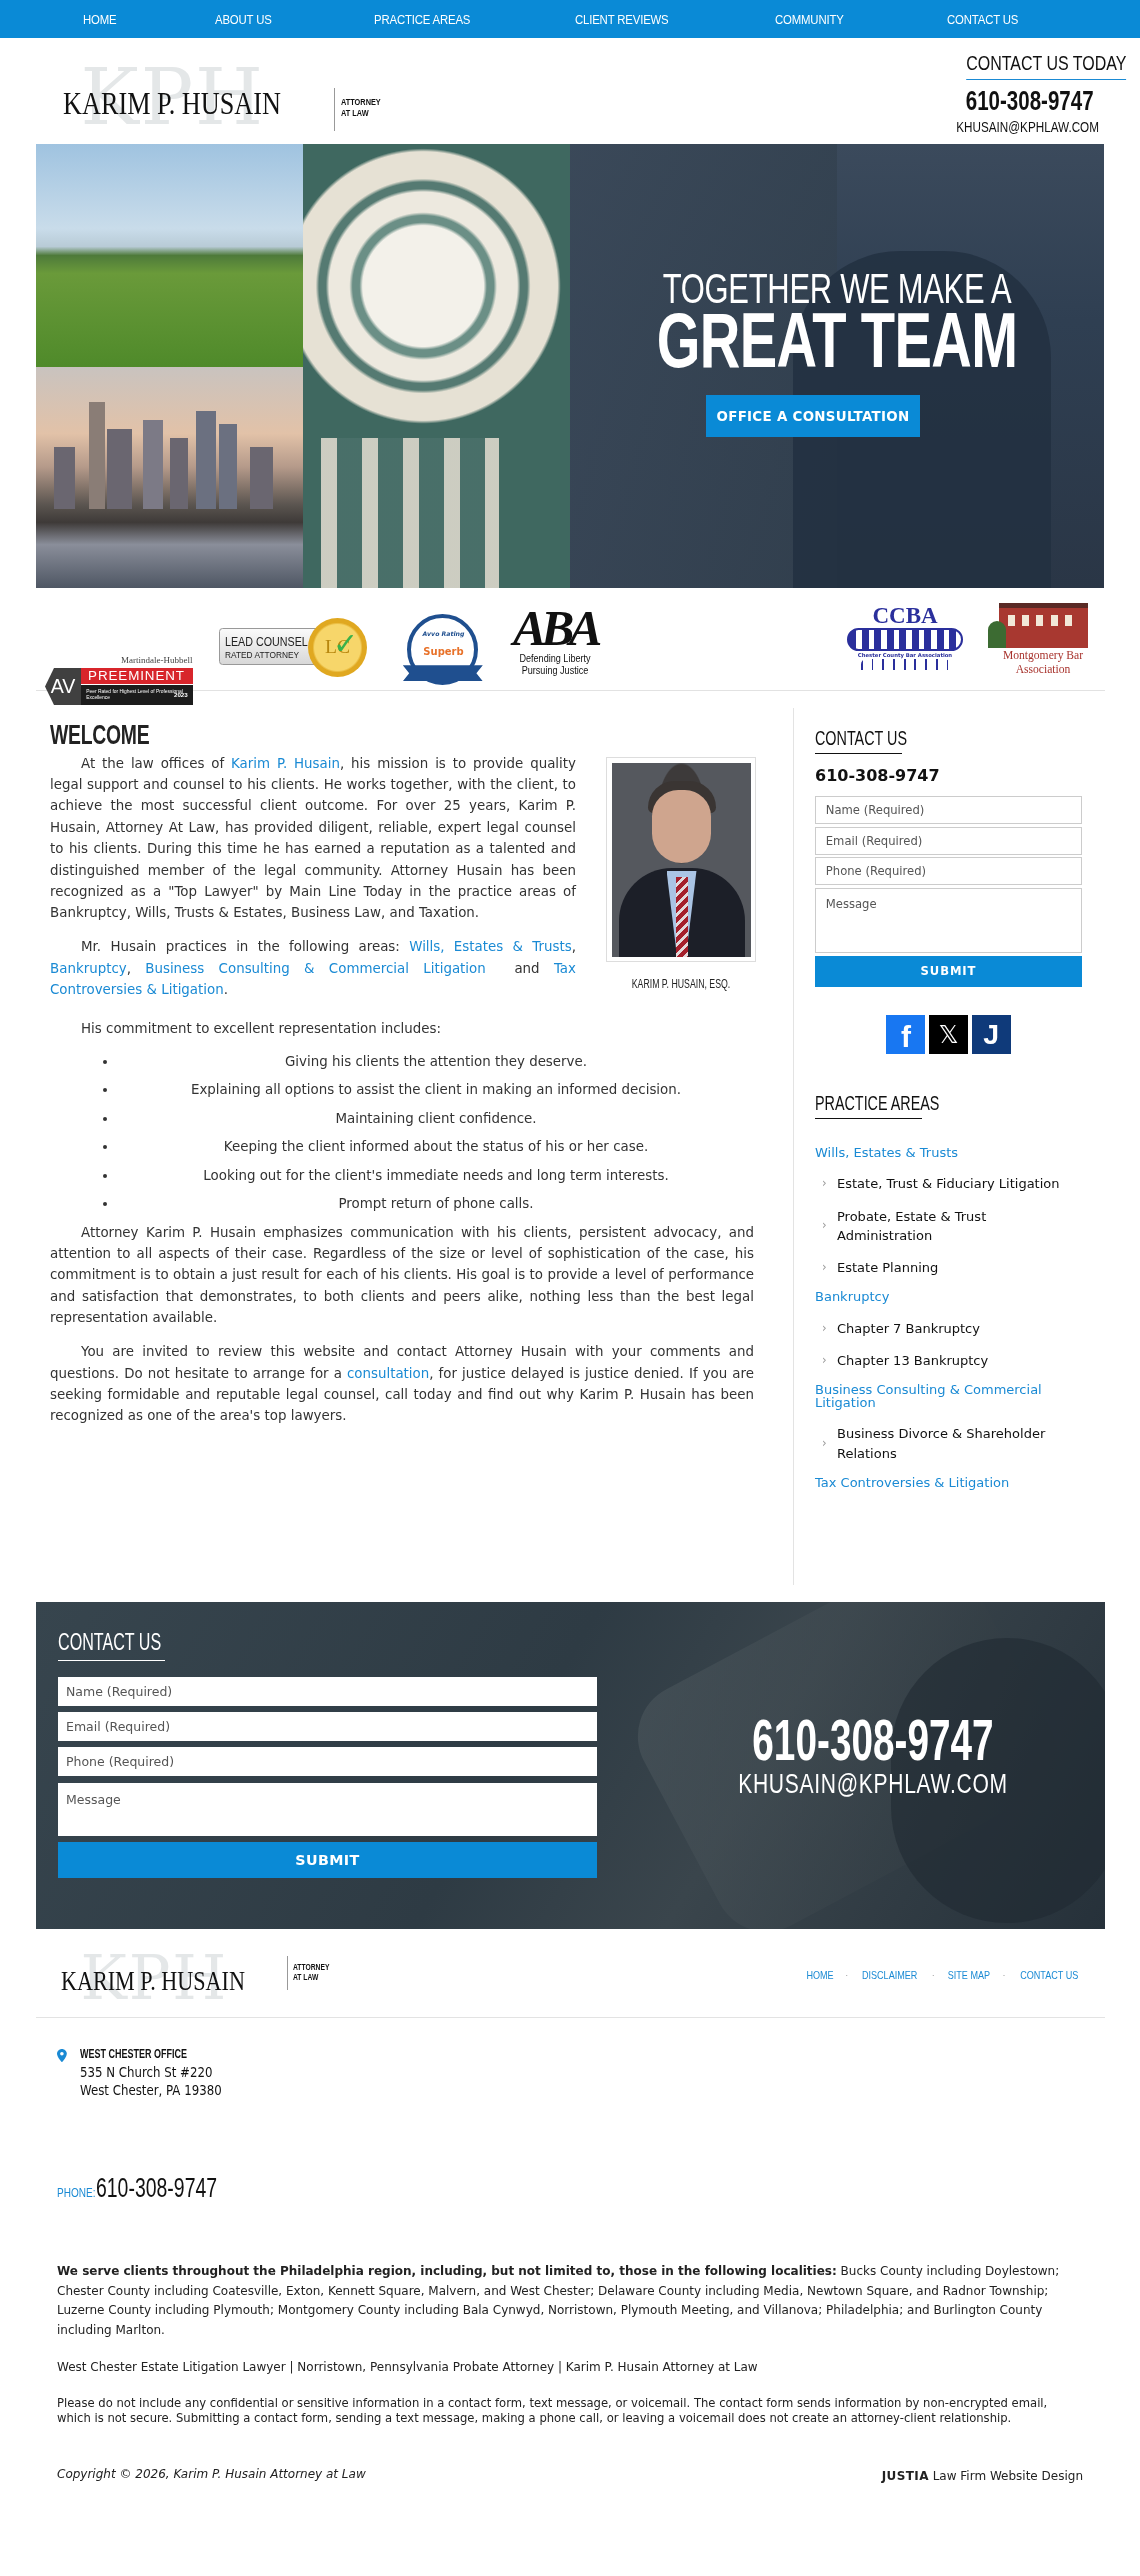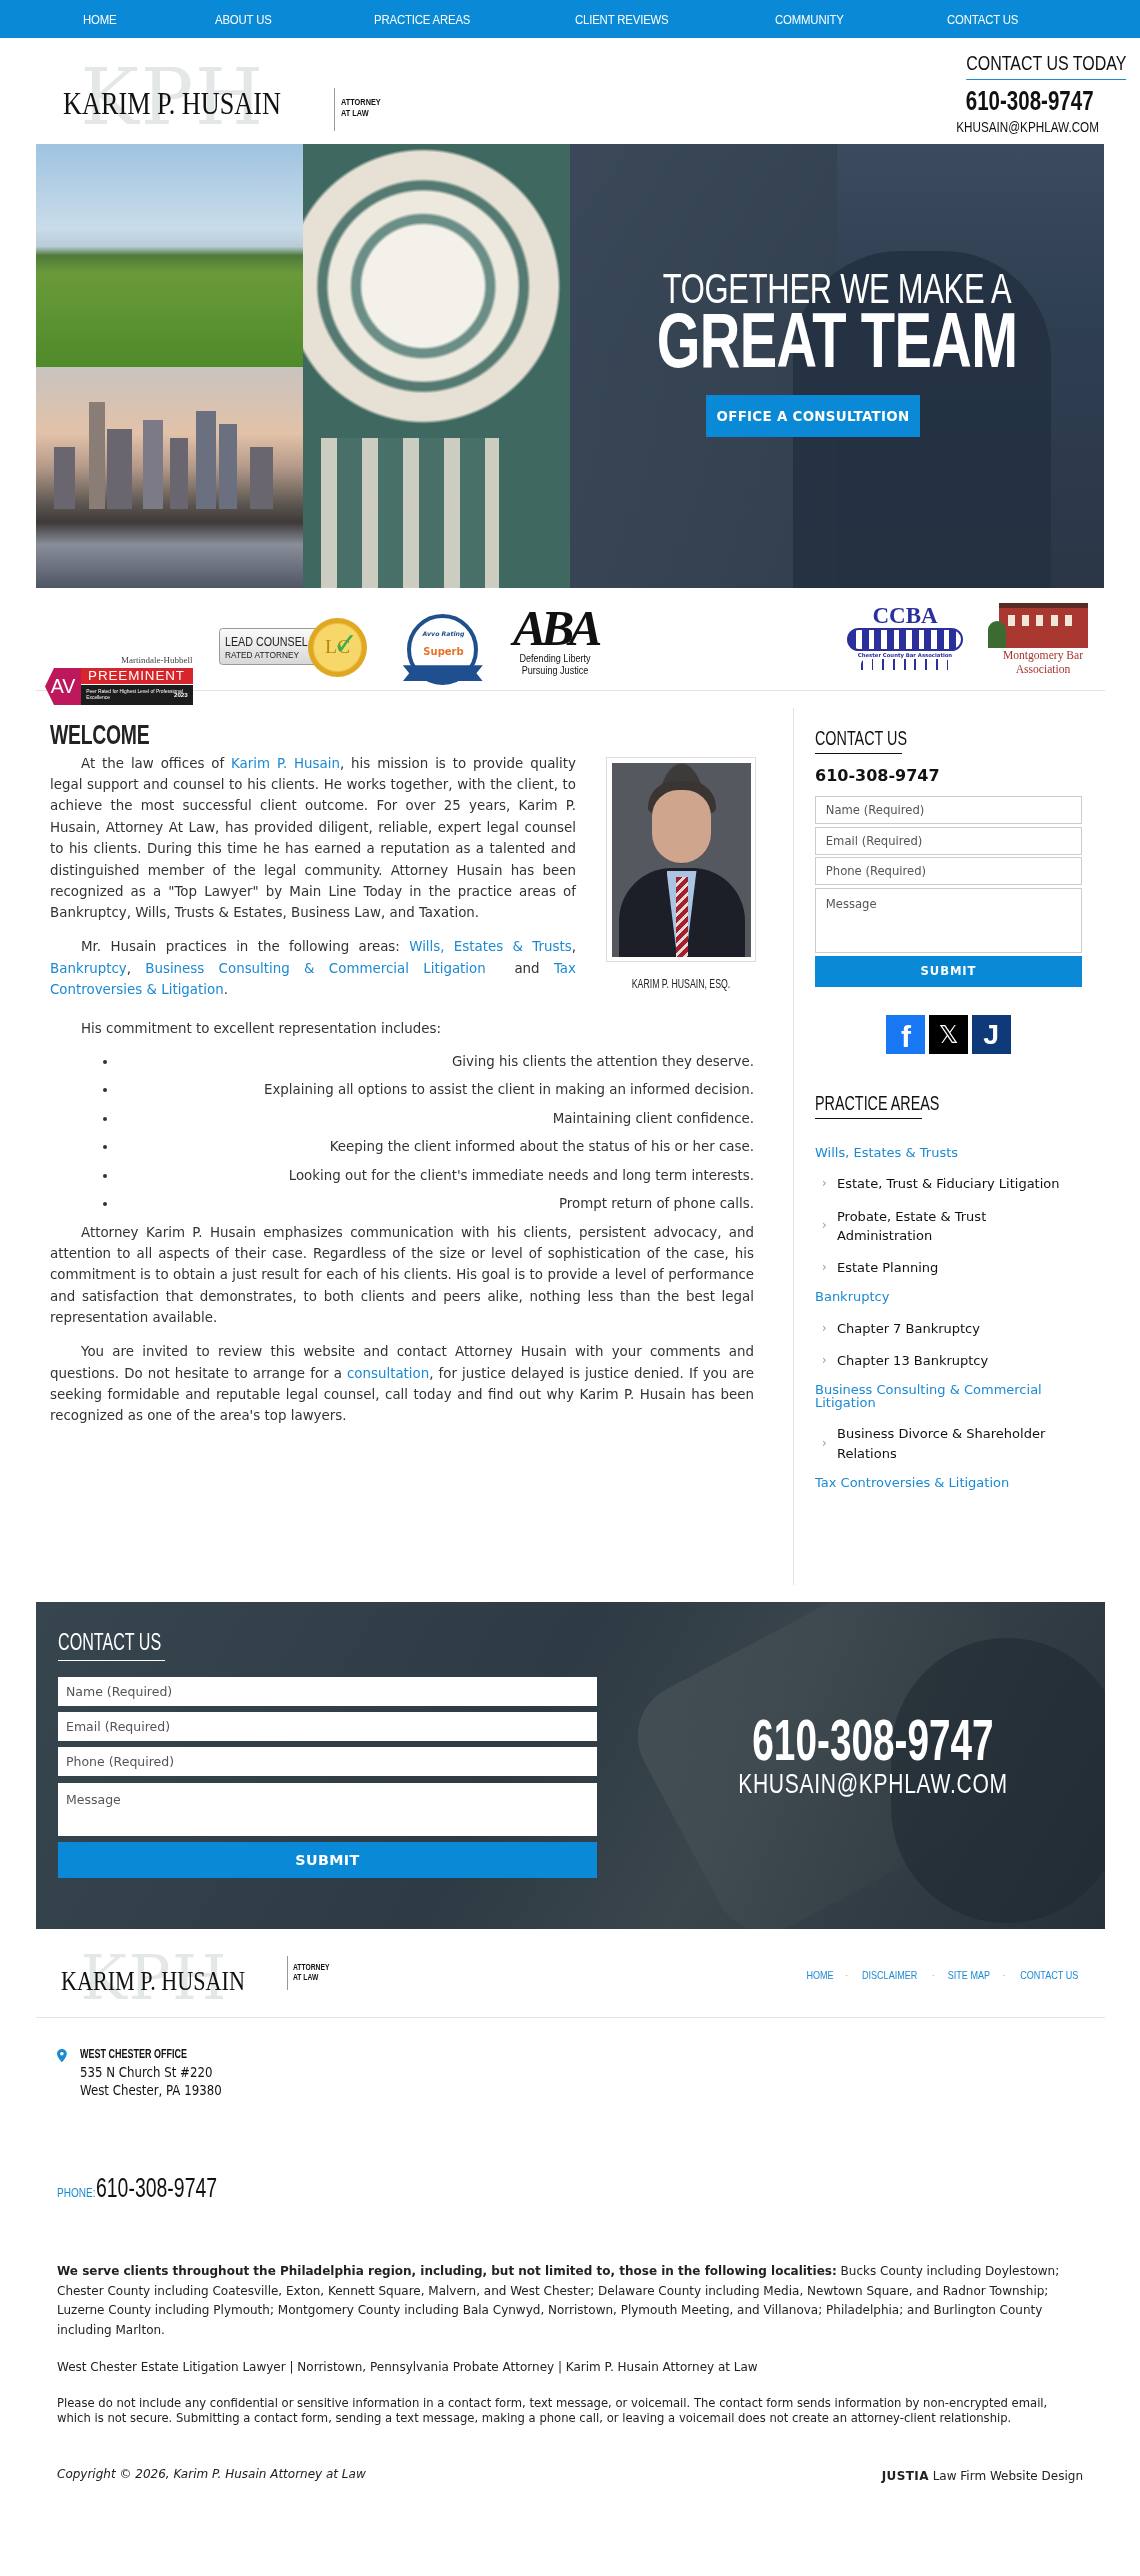--- a/index.html
+++ b/index.html
@@ -41,21 +41,21 @@
   .hero .headline { position: absolute; left: 534px; top: 0; width: 534px; text-align: center; color: #fff; }
   .hero .h1 { position: absolute; left: 0; width: 534px; top: 120px; font-family: "Liberation Sans", sans-serif; font-size: 43px; transform: scaleX(0.72); transform-origin: center; white-space: nowrap; letter-spacing: -0.4px; }
   .hero .h2 { position: absolute; left: 0; width: 534px; top: 151px; font-family: "Liberation Sans", sans-serif; font-weight: bold; font-size: 78px; transform: scaleX(0.72); transform-origin: center; white-space: nowrap; letter-spacing: -0.9px; }
   .hero .cta { position: absolute; left: 670px; top: 251px; width: 214px; height: 42px; background: #0a8ad6; color: #fff; font-family: "DejaVu Sans", sans-serif; font-weight: bold; font-size: 13.4px; display: flex; align-items: center; justify-content: center; letter-spacing: 0.3px; }
 
   
   .badges { position: absolute; left: 36px; top: 589px; width: 1069px; height: 102px; border-bottom: 0.9px solid #e2e2e2; }
   .badge { position: absolute; top: 14.3px; height: 71px; }
   .av { left: 9px; width: 151px; margin-top: 45px; }
   .av .mh { position: absolute; right: 3.6px; top: 7.1px; font-family: "Liberation Serif", serif; font-size: 9px; color: #444; }
-  .av .hex { position: absolute; left: 0; top: 19.6px; width: 36px; height: 37px; background: #be185d; clip-path: polygon(25% 0,100% 0,100% 100%,25% 100%,0 50%); color:#fff; font-size: 19.6px; font-family: "Liberation Sans", sans-serif; display:flex; align-items:center; justify-content:center; }
+  .av .hex { position: absolute; left: 0; top: 19.6px; width: 36px; height: 37px; background: #404040; clip-path: polygon(25% 0,100% 0,100% 100%,25% 100%,0 50%); color:#fff; font-size: 19.6px; font-family: "Liberation Sans", sans-serif; display:flex; align-items:center; justify-content:center; }
   .av .bar1 { position: absolute; left: 36px; top: 19.6px; width: 112px; height: 16px; background: #d8252b; color: #fff; font-family: "Liberation Sans", sans-serif; font-size: 13.4px; letter-spacing: 0.9px; line-height: 16px; padding-left: 7.1px; }
   .av .bar2 { position: absolute; left: 36px; top: 37px; width: 112px; height: 19.6px; background: #1c1c1c; color: #fff; font-size: 4.9px; padding: 3.6px 5.3px; line-height: 1.2; font-family: "Liberation Sans", sans-serif; }
   .av .yr { position: absolute; right: 5.3px; top: 6.2px; font-size: 6.2px; font-weight: bold; }
   .lc { left: 183px; width: 160px; }
   .lc .box { position: absolute; left: 0; top: 25px; width: 107px; height: 37px; border: 0.9px solid #999; border-radius: 3.6px; background: linear-gradient(#fafafa,#d8d8d8); font-family: "Liberation Sans", sans-serif; padding: 4.5px 5.3px; }
   .lc .t1 { font-size: 13.4px; color: #222; transform: scaleX(.8); transform-origin: left; white-space: nowrap; }
   .lc .t2 { font-size: 9.8px; color: #222; transform: scaleX(.85); transform-origin: left; white-space: nowrap; }
   .lc .seal { position: absolute; left: 89px; top: 14.3px; width: 59px; height: 59px; border-radius: 50%; background: radial-gradient(circle,#f7d66a 0 55%,#e0a820 60% 100%); color: #b8870f; font-family: "Liberation Serif", serif; font-size: 19.6px; display:flex; align-items:center; justify-content:center; }
   .lc .check { position: absolute; left: 114px; top: 23px; font-size: 30px; color: #3bb14a; font-weight: bold; }
   .avvo { left: 365px; width: 85px; }
@@ -93,21 +93,21 @@
   .photo { width: 100%; height: 100%; background: radial-gradient(ellipse at 50% 26%, #c89f86 0 14%, #3d3a3a 15% 24%, #55585e 25% 100%); position: relative; overflow: hidden; }
   .photo .suit { position: absolute; left: 7.1px; bottom: 0; width: 126px; height: 89px; background: #1c1f28; border-radius: 53px 53px 0 0; }
   .photo .shirt { position: absolute; left: 55px; bottom: 0; width: 30px; height: 86px; background: #aac4e4; clip-path: polygon(0 0,100% 0,65% 100%,35% 100%); }
   .photo .tie { position: absolute; left: 64px; bottom: 0; width: 12.5px; height: 80px; background: repeating-linear-gradient(135deg,#a51f2b 0 4.5px,#e2d7d9 4.5px 7.1px); }
   .photo .face { position: absolute; left: 40px; top: 27px; width: 59px; height: 73px; border-radius: 28.5px 28.5px 32px 32px; background: #cfa58e; }
   .photo .hair { position: absolute; left: 36px; top: 18px; width: 68px; height: 32px; border-radius: 34px 34px 7.1px 7.1px; background: #3a3533; }
   .photo-caption { position: absolute; left: 556px; top: 221px; width: 150px; text-align: center; font-family: "Liberation Sans", sans-serif; font-size: 12.5px; color: #222; transform: scaleX(0.7); white-space: nowrap; }
   .areas { margin-top: 12.5px; width: 526px; }
   .commit { margin-top: 18px; text-indent: 31px; }
   .bullets { margin-top: 10.7px; padding-left: 68px; list-style: disc; }
-  .bullets li { line-height: 21.4px; margin-bottom: 7.1px; text-align: right; }
+  .bullets li { line-height: 21.4px; margin-bottom: 7.1px; text-align: center; }
   .para2, .para3 { margin-top: 5.3px; width: 704px; }
   .para3 { margin-top: 12.5px; }
 
   
   .side-div { position: absolute; left: 793px; top: 708px; width: 0.9px; height: 877px; background: #e3e3e3; }
   .side { position: absolute; left: 815px; top: 708px; width: 267px; }
   .side-h { font-family: "Liberation Sans", sans-serif; font-size: 20.5px; color: #111; display: inline-block; border-bottom: 1.8px solid #111; padding-bottom: 2.7px; }
   .side-h span { display: inline-block; transform: scaleX(0.7); transform-origin: left; white-space: nowrap; }
   .side-contact-h { margin-top: 18px; width: 87px; overflow: visible; }
   .side-phone { font-family: "DejaVu Sans", sans-serif; font-weight: bold; font-size: 16px; color: #111; margin-top: 12.5px; }

